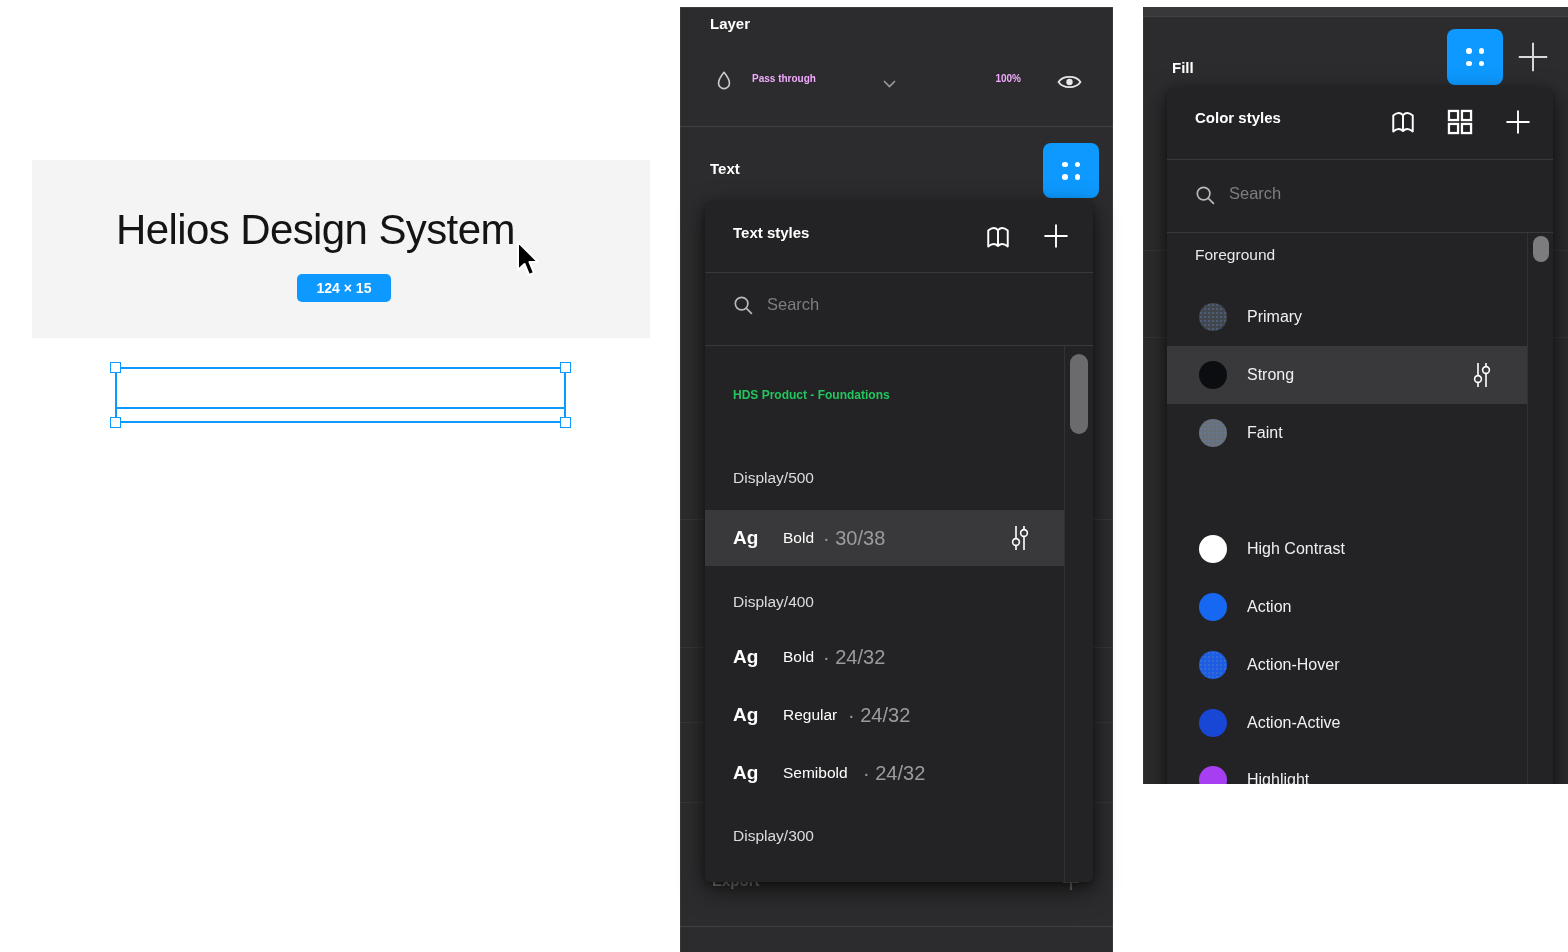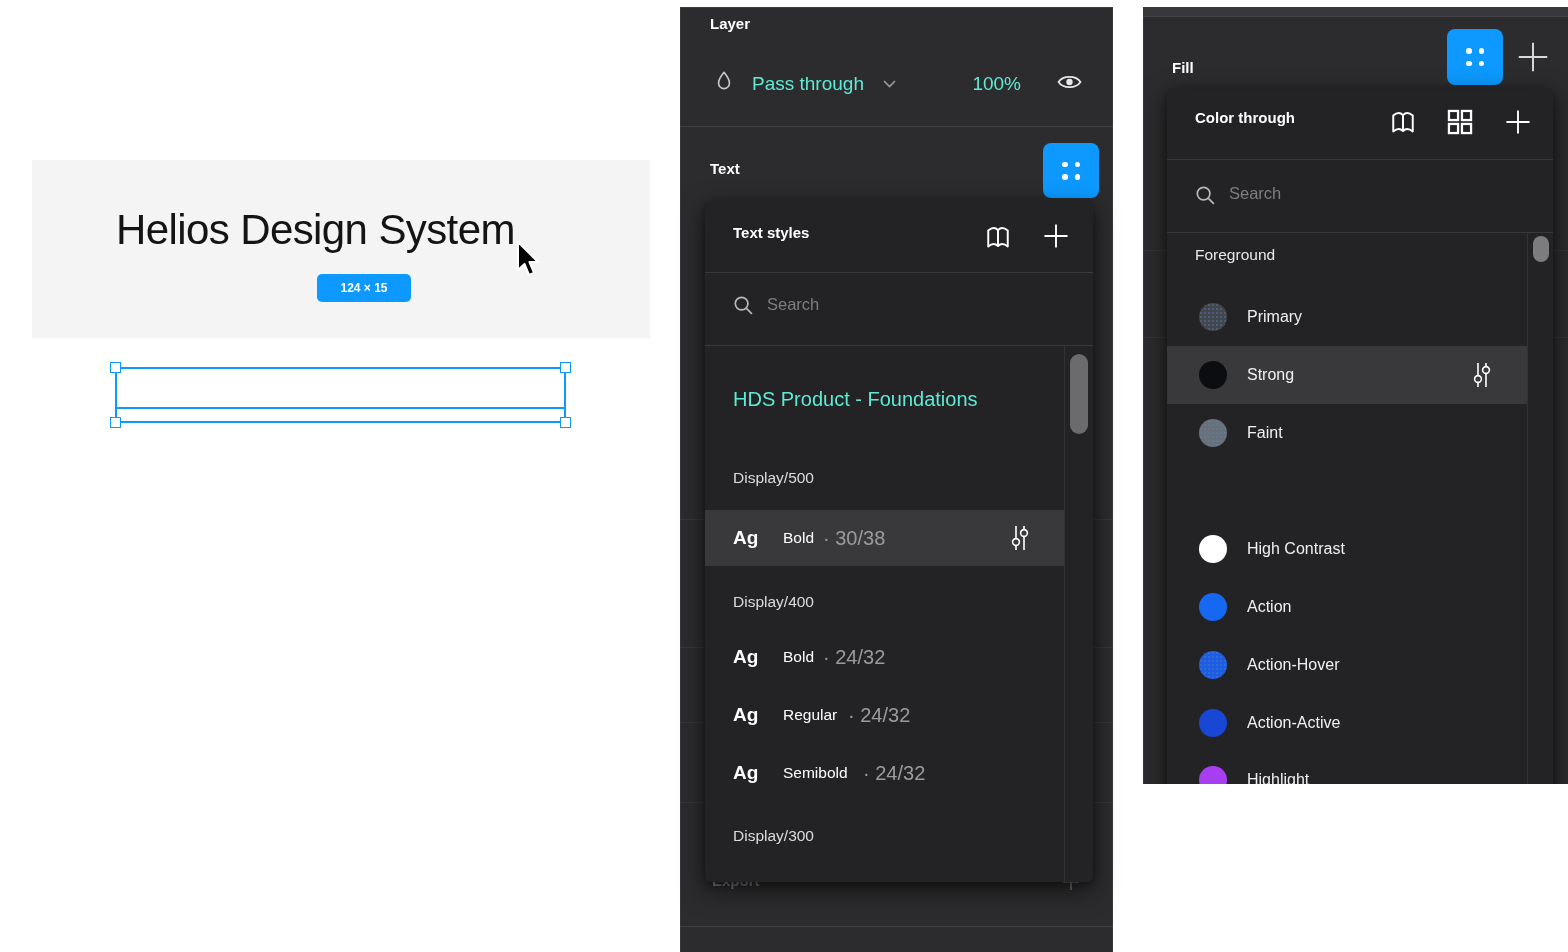--- a/index.html
+++ b/index.html
@@ -7,46 +7,46 @@
          font-family:"Liberation Sans",sans-serif;background:#ffffff;}
   .abs{position:absolute;}
 
   
   #canvas{left:32px;top:160px;width:618px;height:178px;background:#f4f4f5;}
   #canvas-text{left:84px;top:46px;font-size:42px;letter-spacing:-0.6px;color:#141414;white-space:nowrap;}
   .sel-rect{left:83px;top:207px;width:451px;height:56px;border:2px solid #0d99ff;box-sizing:border-box;}
   .sel-line{left:83px;width:451px;height:0;border-top:2px solid #0d99ff;}
   .handle{width:11px;height:11px;background:#fff;border:1.5px solid #0d99ff;box-sizing:border-box;}
   #size-badge{left:265px;top:114px;width:94px;height:28px;background:#0d99ff;border-radius:5px;
-              color:#fff;font-size:12px;font-weight:700;text-align:center;line-height:28px;margin-left:20px;}
+              color:#fff;font-size:14px;font-weight:700;text-align:center;line-height:28px;}
 
   
   .panel{background:#2c2c2e;margin-top:7px;}
   #panel-mid{left:680px;top:0;width:433px;height:952px;
      box-shadow:inset 1px 0 0 rgba(255,255,255,.06),inset -1px 0 0 rgba(255,255,255,.06),inset 0 1px 0 rgba(255,255,255,.08);}
   #panel-right{left:1143px;top:0;width:425px;height:777px;overflow:hidden;
      box-shadow:inset 1px 0 0 rgba(255,255,255,.05);}
   .sec-title{font-size:15px;font-weight:700;color:#ffffff;}
   .divider{left:0;right:0;height:1px;background:rgba(255,255,255,.1);}
   .faint-line{left:0;right:0;height:1px;background:rgba(255,255,255,.05);}
-  .row-text{font-size:19px;color:#5eead4;}
+  .row-text{font-size:10px;color:#f0abfc;font-weight:bold;}
   .dim{color:#7f7f82;}
 
   .styles-btn{width:56px;height:55px;border-radius:8px;background:#0d99ff;}
   .dots{position:absolute;left:50%;top:50%;width:22px;height:22px;transform:translate(-50%,-50%);}
   .dots i{position:absolute;width:5.5px;height:5.5px;border-radius:50%;background:#fff;}
   .dots i:nth-child(1){left:2px;top:2px}.dots i:nth-child(2){right:2px;top:2px}
   .dots i:nth-child(3){left:2px;bottom:2px}.dots i:nth-child(4){right:2px;bottom:2px}
 
   
   .dropdown{background:#232325;border-radius:6px;box-shadow:0 8px 26px rgba(0,0,0,.55),0 2px 8px rgba(0,0,0,.4);}
   .dd-title{font-size:15px;font-weight:700;color:#fff;}
   .search-ph{font-size:16.5px;color:#7e7e82;}
   .group-label{font-size:15.5px;color:#dcdcdf;}
-  .lib-label{font-size:20px;font-weight:400;color:#5eead4;}
+  .lib-label{font-size:12px;font-weight:700;color:#22c55e;}
   .style-row{width:359px;}
   .sel-row{background:#39393b;}
   .ag{font-size:19px;font-weight:700;color:#fff;}
   .w-label{font-size:15.5px;color:#fff;}
   .s-label{font-size:20px;color:#9b9b9e;}
   .gutter{width:1px;background:rgba(255,255,255,.07);}
   .thumb{background:#6b6b6e;border-radius:9px;}
 
   .swatch{width:28px;height:28px;border-radius:50%;}
   .dotted{background-image:radial-gradient(rgba(90,130,190,.38) 1px,transparent 1.1px);background-size:4px 4px;}
@@ -191,21 +191,21 @@
     </div>
     <svg class="abs" style="left:374px;top:34px" width="32" height="32" viewBox="0 0 18 18">
       <path d="M9 1 V17 M1 9 H17" stroke="#d9d9dc" stroke-width="1.1"></path>
     </svg>
 
     <div class="abs faint-line" style="top:243px"></div>
     <div class="abs faint-line" style="top:330px"></div>
 
     <div class="abs dropdown" style="left:24px;top:82px;width:386px;height:720px">
 
-      <div class="abs dd-title" style="left:28px;top:20px">Color through</div>
+      <div class="abs dd-title" style="left:28px;top:20px">Color styles</div>
       <svg class="abs" style="left:222px;top:19px" width="28" height="26" viewBox="0 0 16 16">
         <path d="M14 4.6 C11.8 2.8 9.5 2.8 8 4.4 C6.5 2.8 4.2 2.8 2 4.6 V14.4 C4.2 12.6 6.5 12.6 8 14.2 C9.5 12.6 11.8 12.6 14 14.4 Z M8 4.4 V14.2" fill="none" stroke="#fff" stroke-width="1.2" stroke-linejoin="round"></path>
       </svg>
       <svg class="abs" style="left:280px;top:20px" width="26" height="26" viewBox="0 0 16 16">
         <rect x="1.2" y="1.2" width="5.6" height="5.6" fill="none" stroke="#fff" stroke-width="1.4"></rect>
         <rect x="9.2" y="1.2" width="5.6" height="5.6" fill="none" stroke="#fff" stroke-width="1.4"></rect>
         <rect x="1.2" y="9.2" width="5.6" height="5.6" fill="none" stroke="#fff" stroke-width="1.4"></rect>
         <rect x="9.2" y="9.2" width="5.6" height="5.6" fill="none" stroke="#fff" stroke-width="1.4"></rect>
       </svg>
       <svg class="abs" style="left:338px;top:20px" width="26" height="26" viewBox="0 0 18 18">

